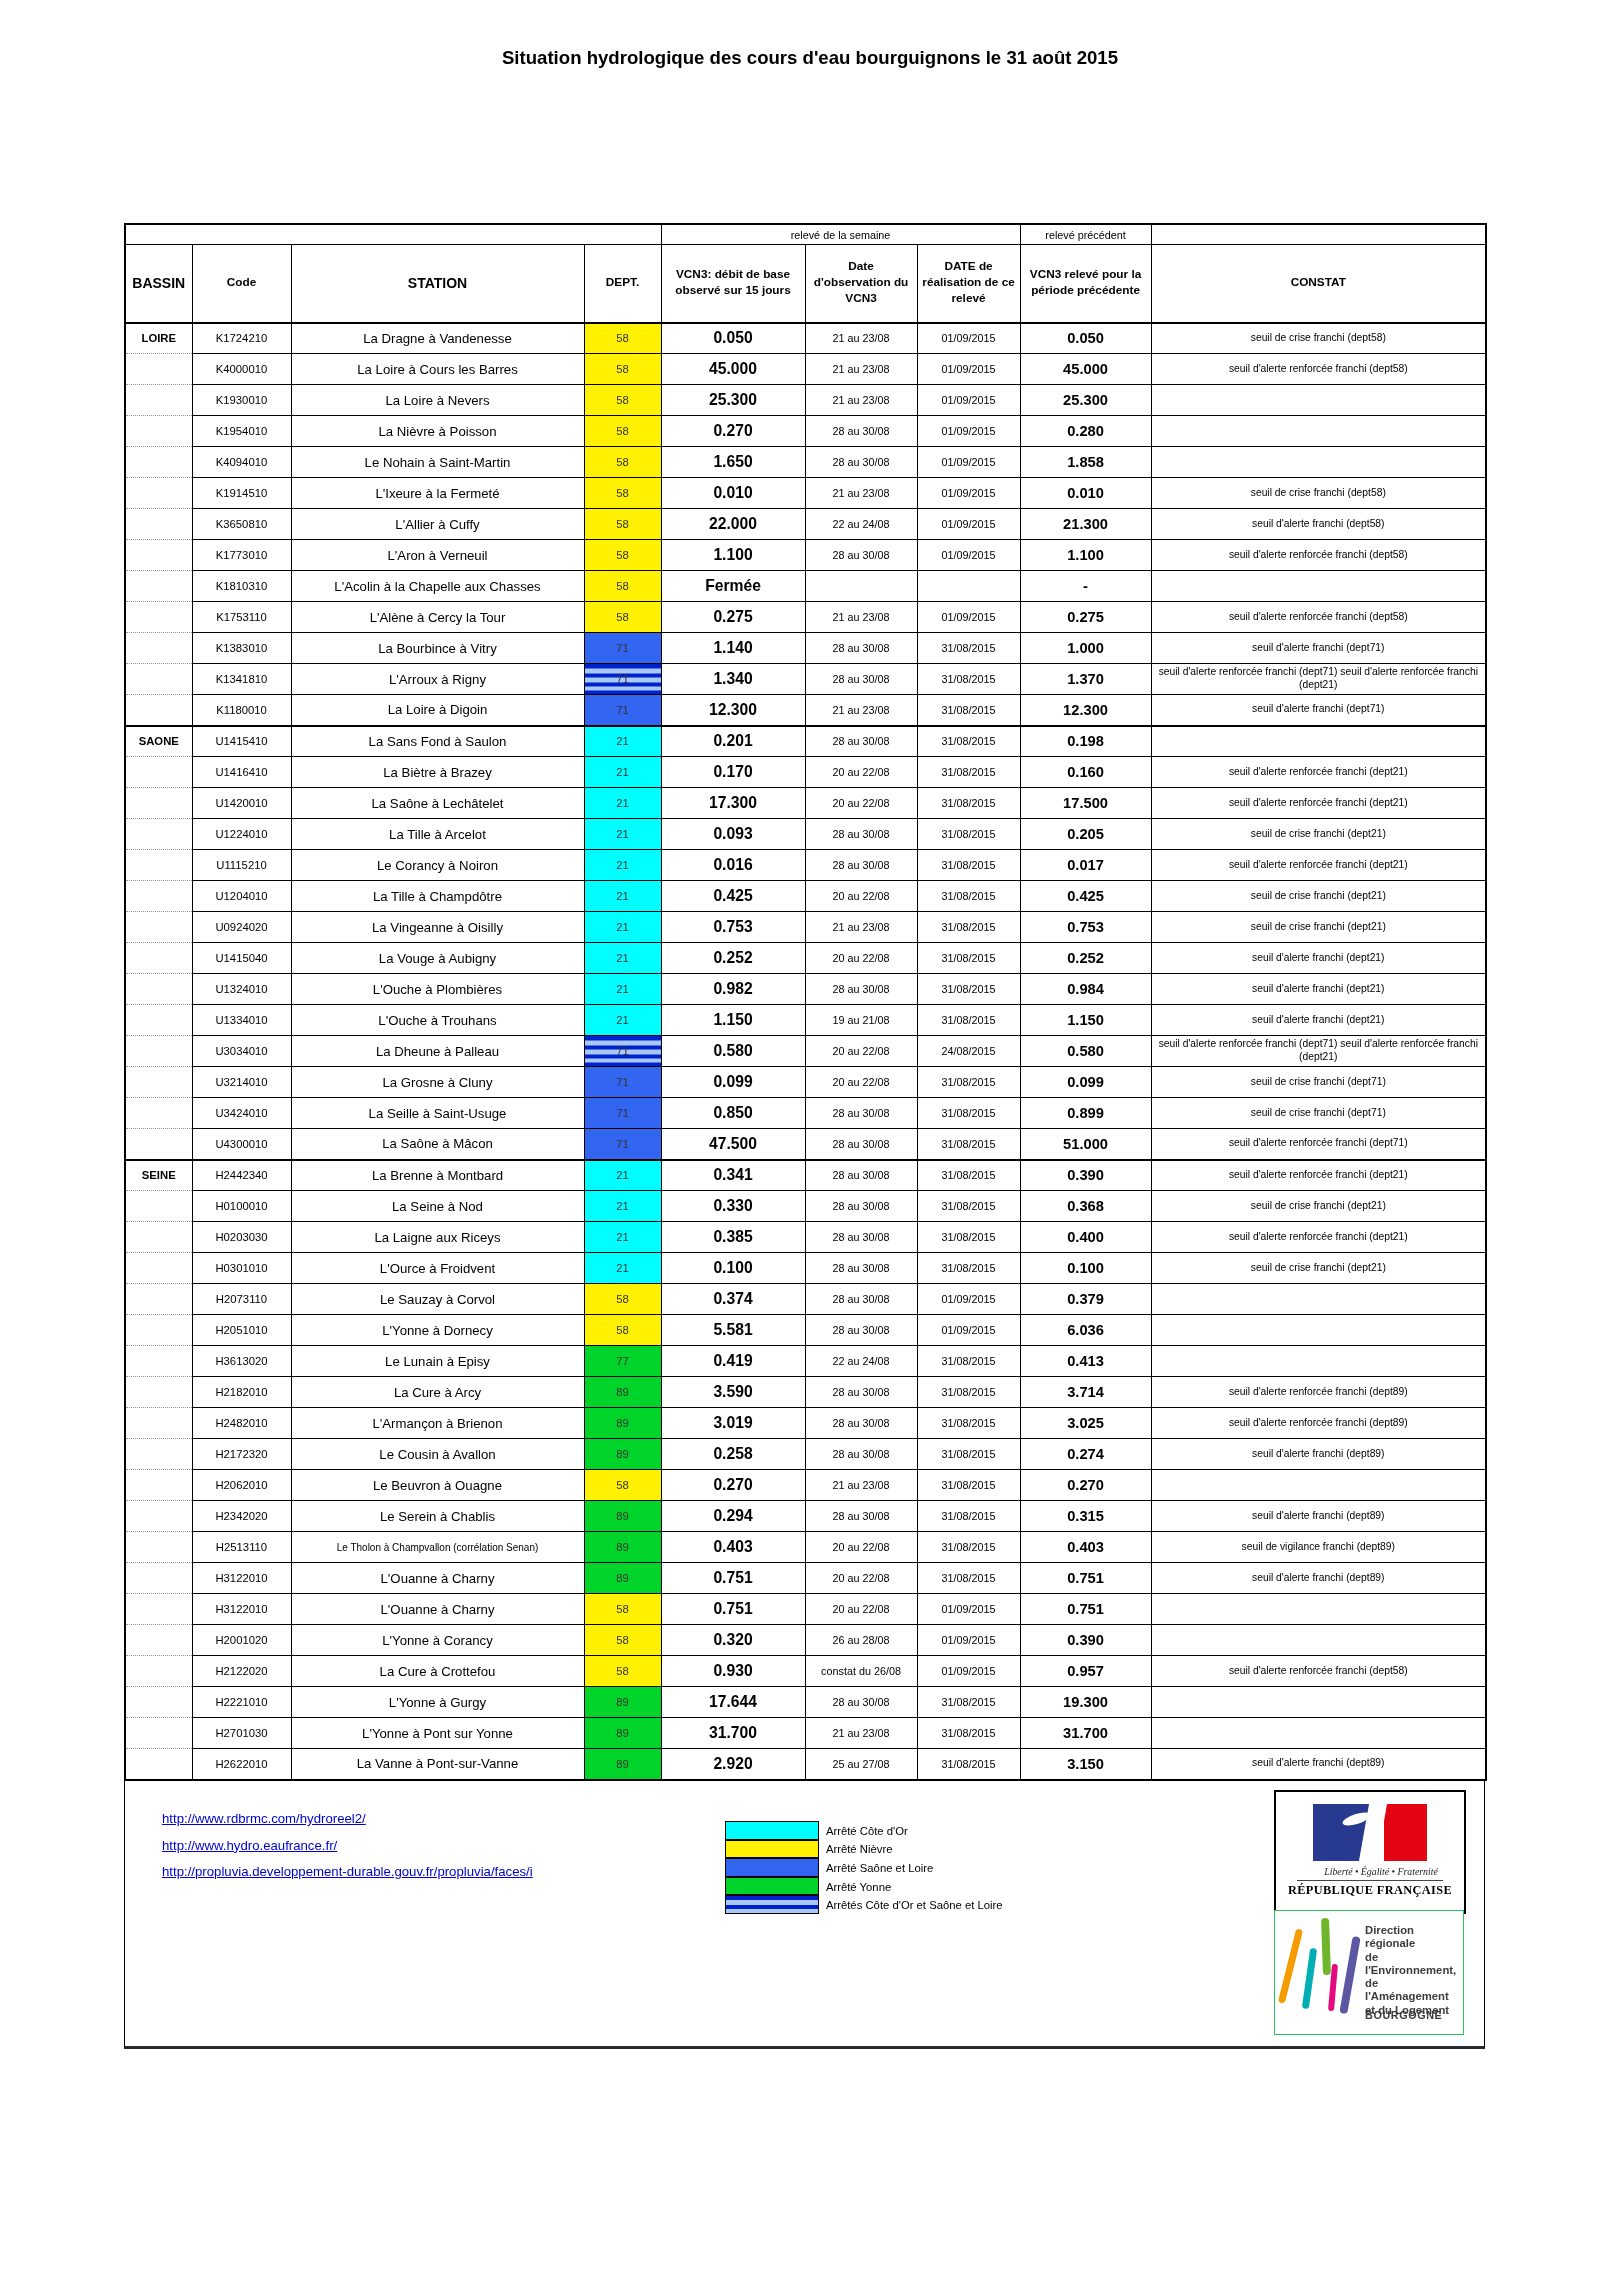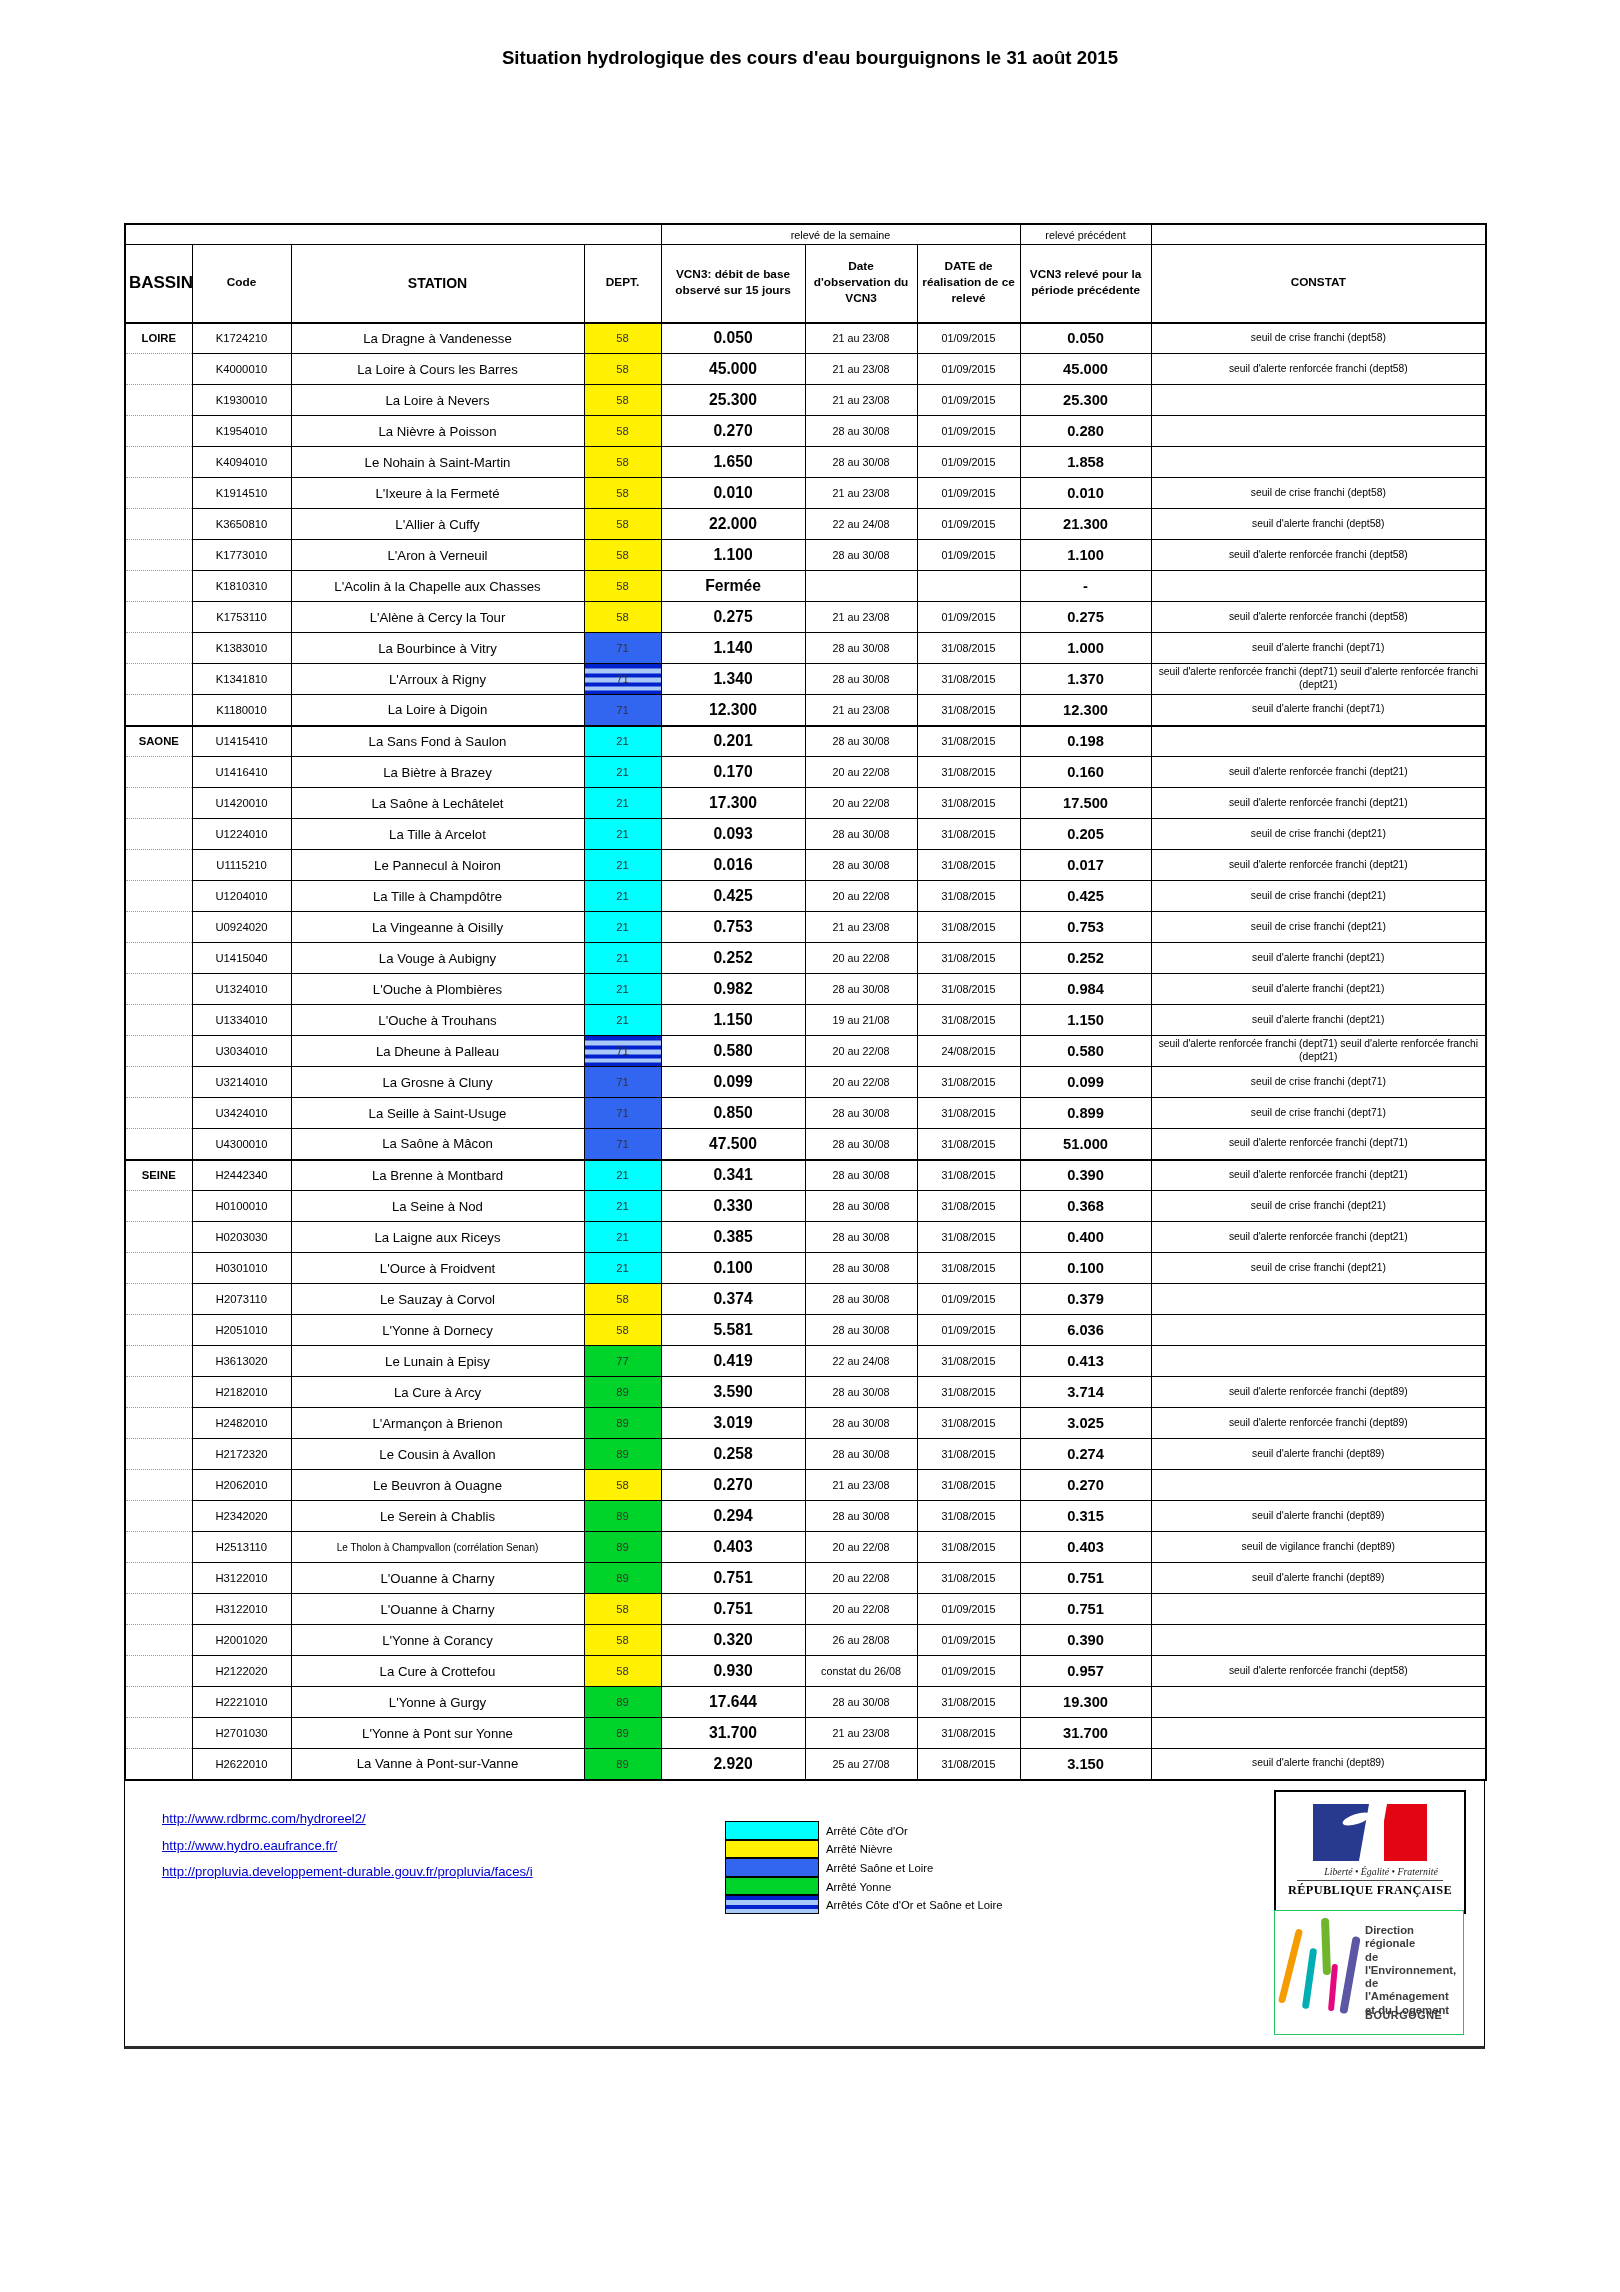--- a/index.html
+++ b/index.html
@@ -14,21 +14,21 @@
   table.hydro { border-collapse:collapse; table-layout:fixed; width:1361px;
                 border:2px solid #000; }
   table.hydro th, table.hydro td { padding:0 2.9px; overflow:hidden; box-sizing:border-box; }
 
   tr.strip td { height:20.6px; font-size:10.8px; text-align:center;
                 border:1px solid #000; font-weight:normal; }
   tr.cols th { height:78px; font-size:11.8px; font-weight:bold; text-align:center;
                vertical-align:middle; line-height:1.35;
                border:1px solid #000; border-bottom:2.9px solid #000; }
   tr.cols th.station-h { font-size:14px; }
-  tr.cols th.bassin-h  { font-size:17px; }
+  tr.cols th.bassin-h  { font-size:14px; }
 
   tbody td { height:31px; text-align:center; vertical-align:middle;
              border-left:1px solid #000; border-right:1px solid #000;
              border-top:1px solid #000; }
   tbody td.bassin { border-top:1px dotted #999; font-weight:bold; font-size:11.3px; }
   tbody tr:first-child td, tbody tr:first-child td.bassin { border-top:none; }
   tbody tr.group-start td, tbody tr.group-start td.bassin { border-top:2.9px solid #000; }
 
   td.code    { font-size:11.3px; }
   td.station { font-size:13.2px; }
@@ -312,21 +312,21 @@
             <td class="dept dept-cyan">21</td>
             <td class="vcn3">0.093</td>
             <td class="dateobs">28 au 30/08</td>
             <td class="daterel">31/08/2015</td>
             <td class="prev">0.205</td>
             <td class="constat">seuil de crise franchi (dept21)</td>
           </tr>
           <tr>
             <td class="bassin"></td>
             <td class="code">U1115210</td>
-            <td class="station">Le Pannecul à Noiron</td>
+            <td class="station">Le Corancy à Noiron</td>
             <td class="dept dept-cyan">21</td>
             <td class="vcn3">0.016</td>
             <td class="dateobs">28 au 30/08</td>
             <td class="daterel">31/08/2015</td>
             <td class="prev">0.017</td>
             <td class="constat">seuil d'alerte renforcée franchi (dept21)</td>
           </tr>
           <tr>
             <td class="bassin"></td>
             <td class="code">U1204010</td>

